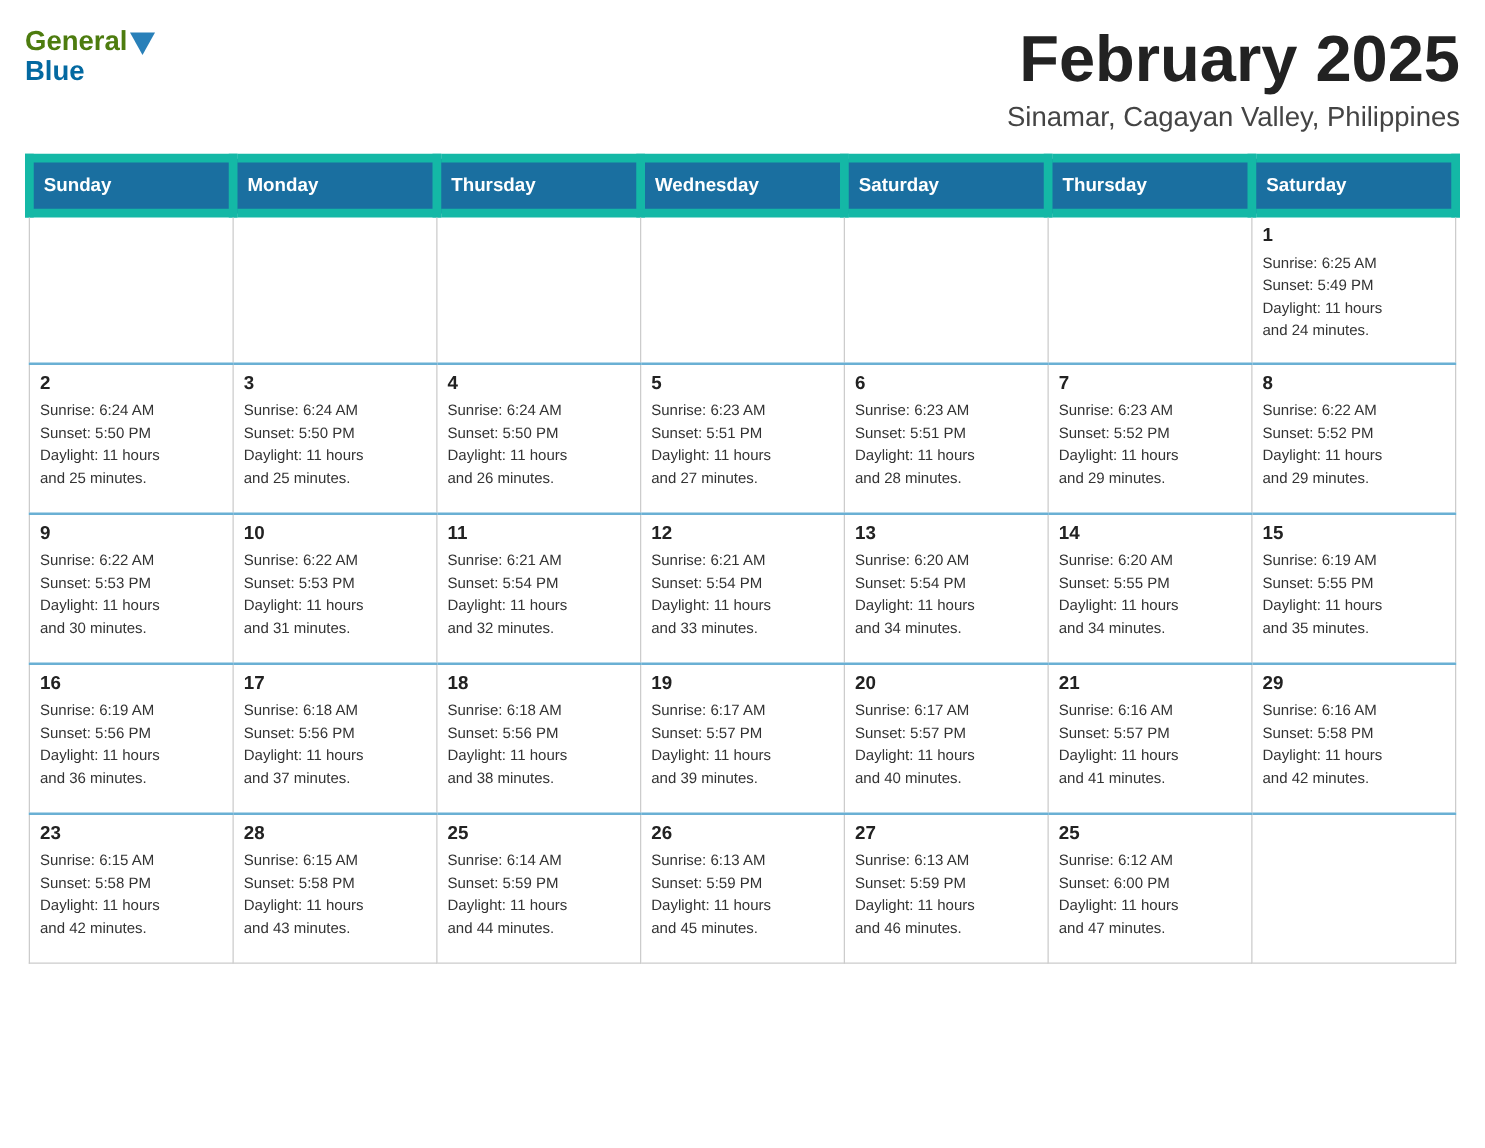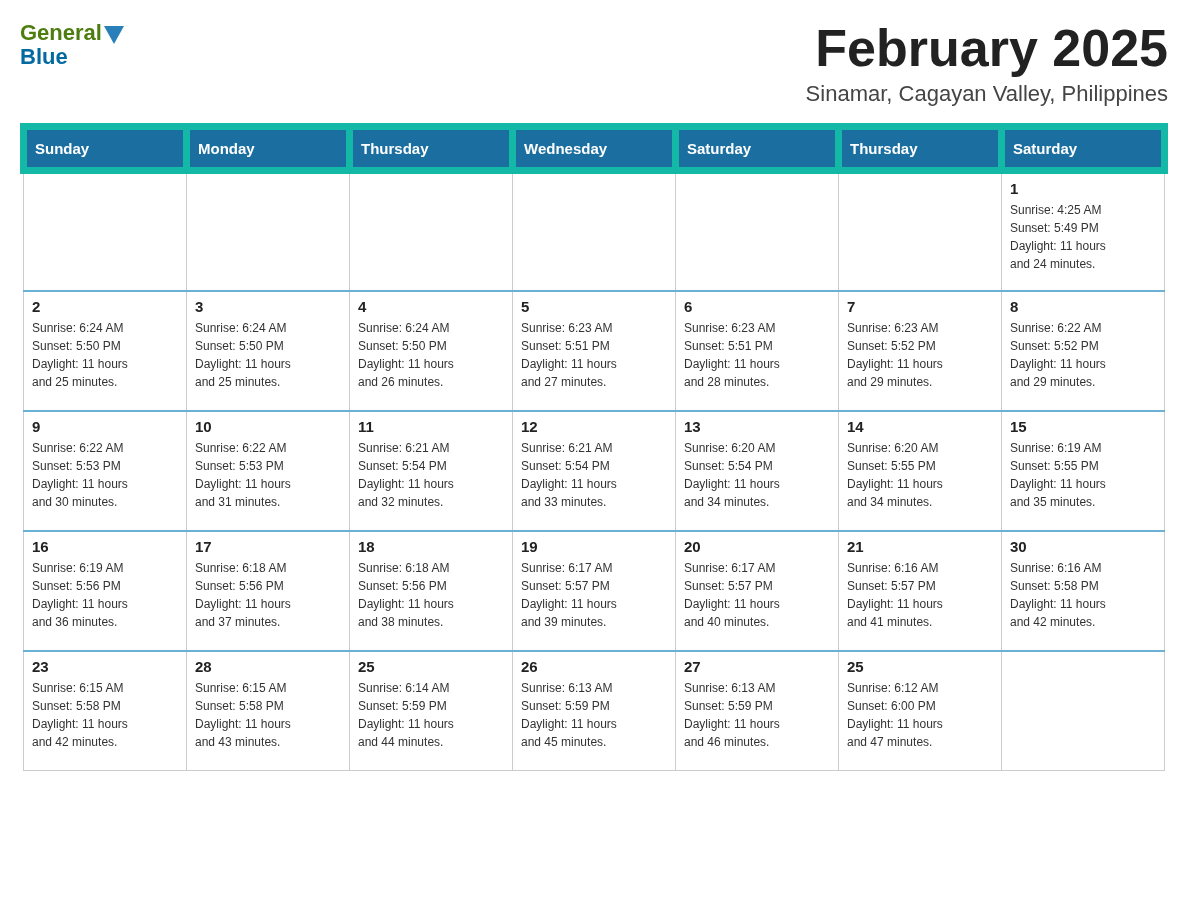--- a/index.html
+++ b/index.html
@@ -142,21 +142,21 @@
   <tbody id="calendar-body">
   <tr>
         <td class="empty-cell"></td>
         <td class="empty-cell"></td>
         <td class="empty-cell"></td>
         <td class="empty-cell"></td>
         <td class="empty-cell"></td>
         <td class="empty-cell"></td>
         <td>
           <span class="day-number">1</span>
-          <div class="day-info" style="white-space: pre-line;">Sunrise: 4:25 AM
+          <div class="day-info" style="white-space: pre-line;">Sunrise: 6:25 AM
 Sunset: 5:49 PM
 Daylight: 11 hours
 and 24 minutes.</div>
         </td>
       </tr>
       <tr>
         <td>
           <span class="day-number">2</span>
           <div class="day-info" style="white-space: pre-line;">Sunrise: 6:24 AM
 Sunset: 5:50 PM
@@ -294,21 +294,21 @@
 and 40 minutes.</div>
         </td>
         <td>
           <span class="day-number">21</span>
           <div class="day-info" style="white-space: pre-line;">Sunrise: 6:16 AM
 Sunset: 5:57 PM
 Daylight: 11 hours
 and 41 minutes.</div>
         </td>
         <td>
-          <span class="day-number">30</span>
+          <span class="day-number">29</span>
           <div class="day-info" style="white-space: pre-line;">Sunrise: 6:16 AM
 Sunset: 5:58 PM
 Daylight: 11 hours
 and 42 minutes.</div>
         </td>
       </tr>
       <tr>
         <td>
           <span class="day-number">23</span>
           <div class="day-info" style="white-space: pre-line;">Sunrise: 6:15 AM

